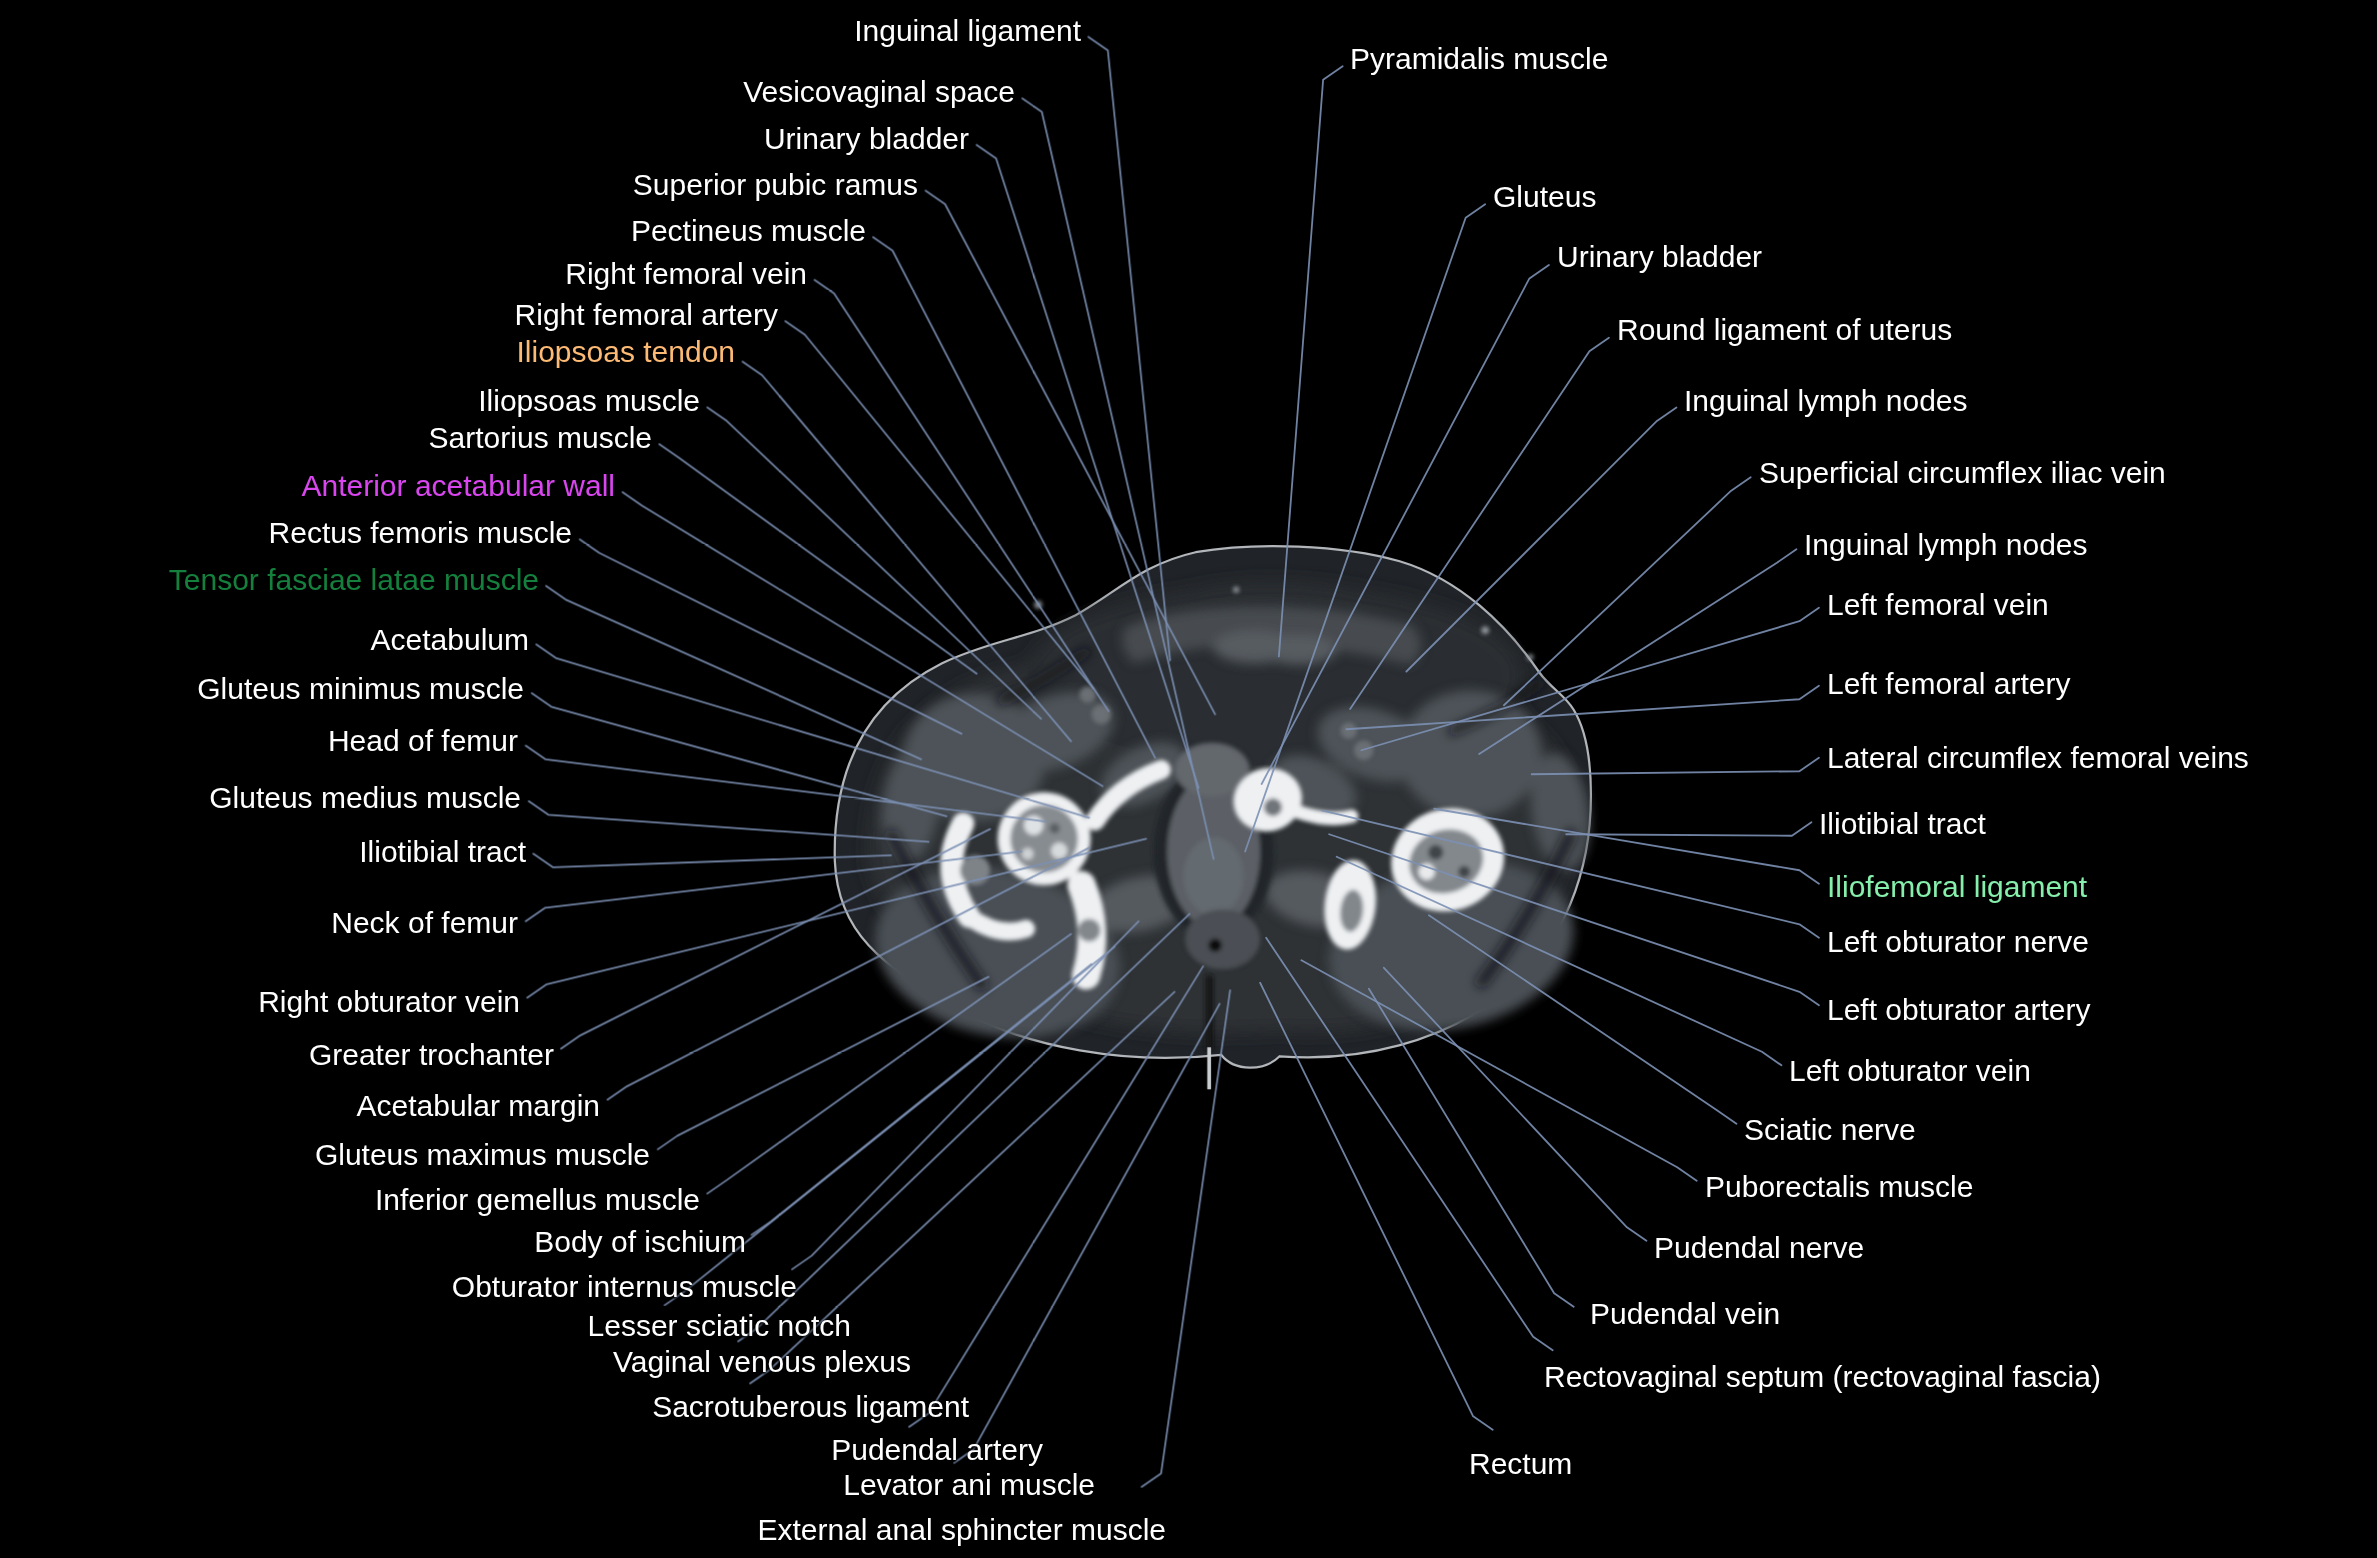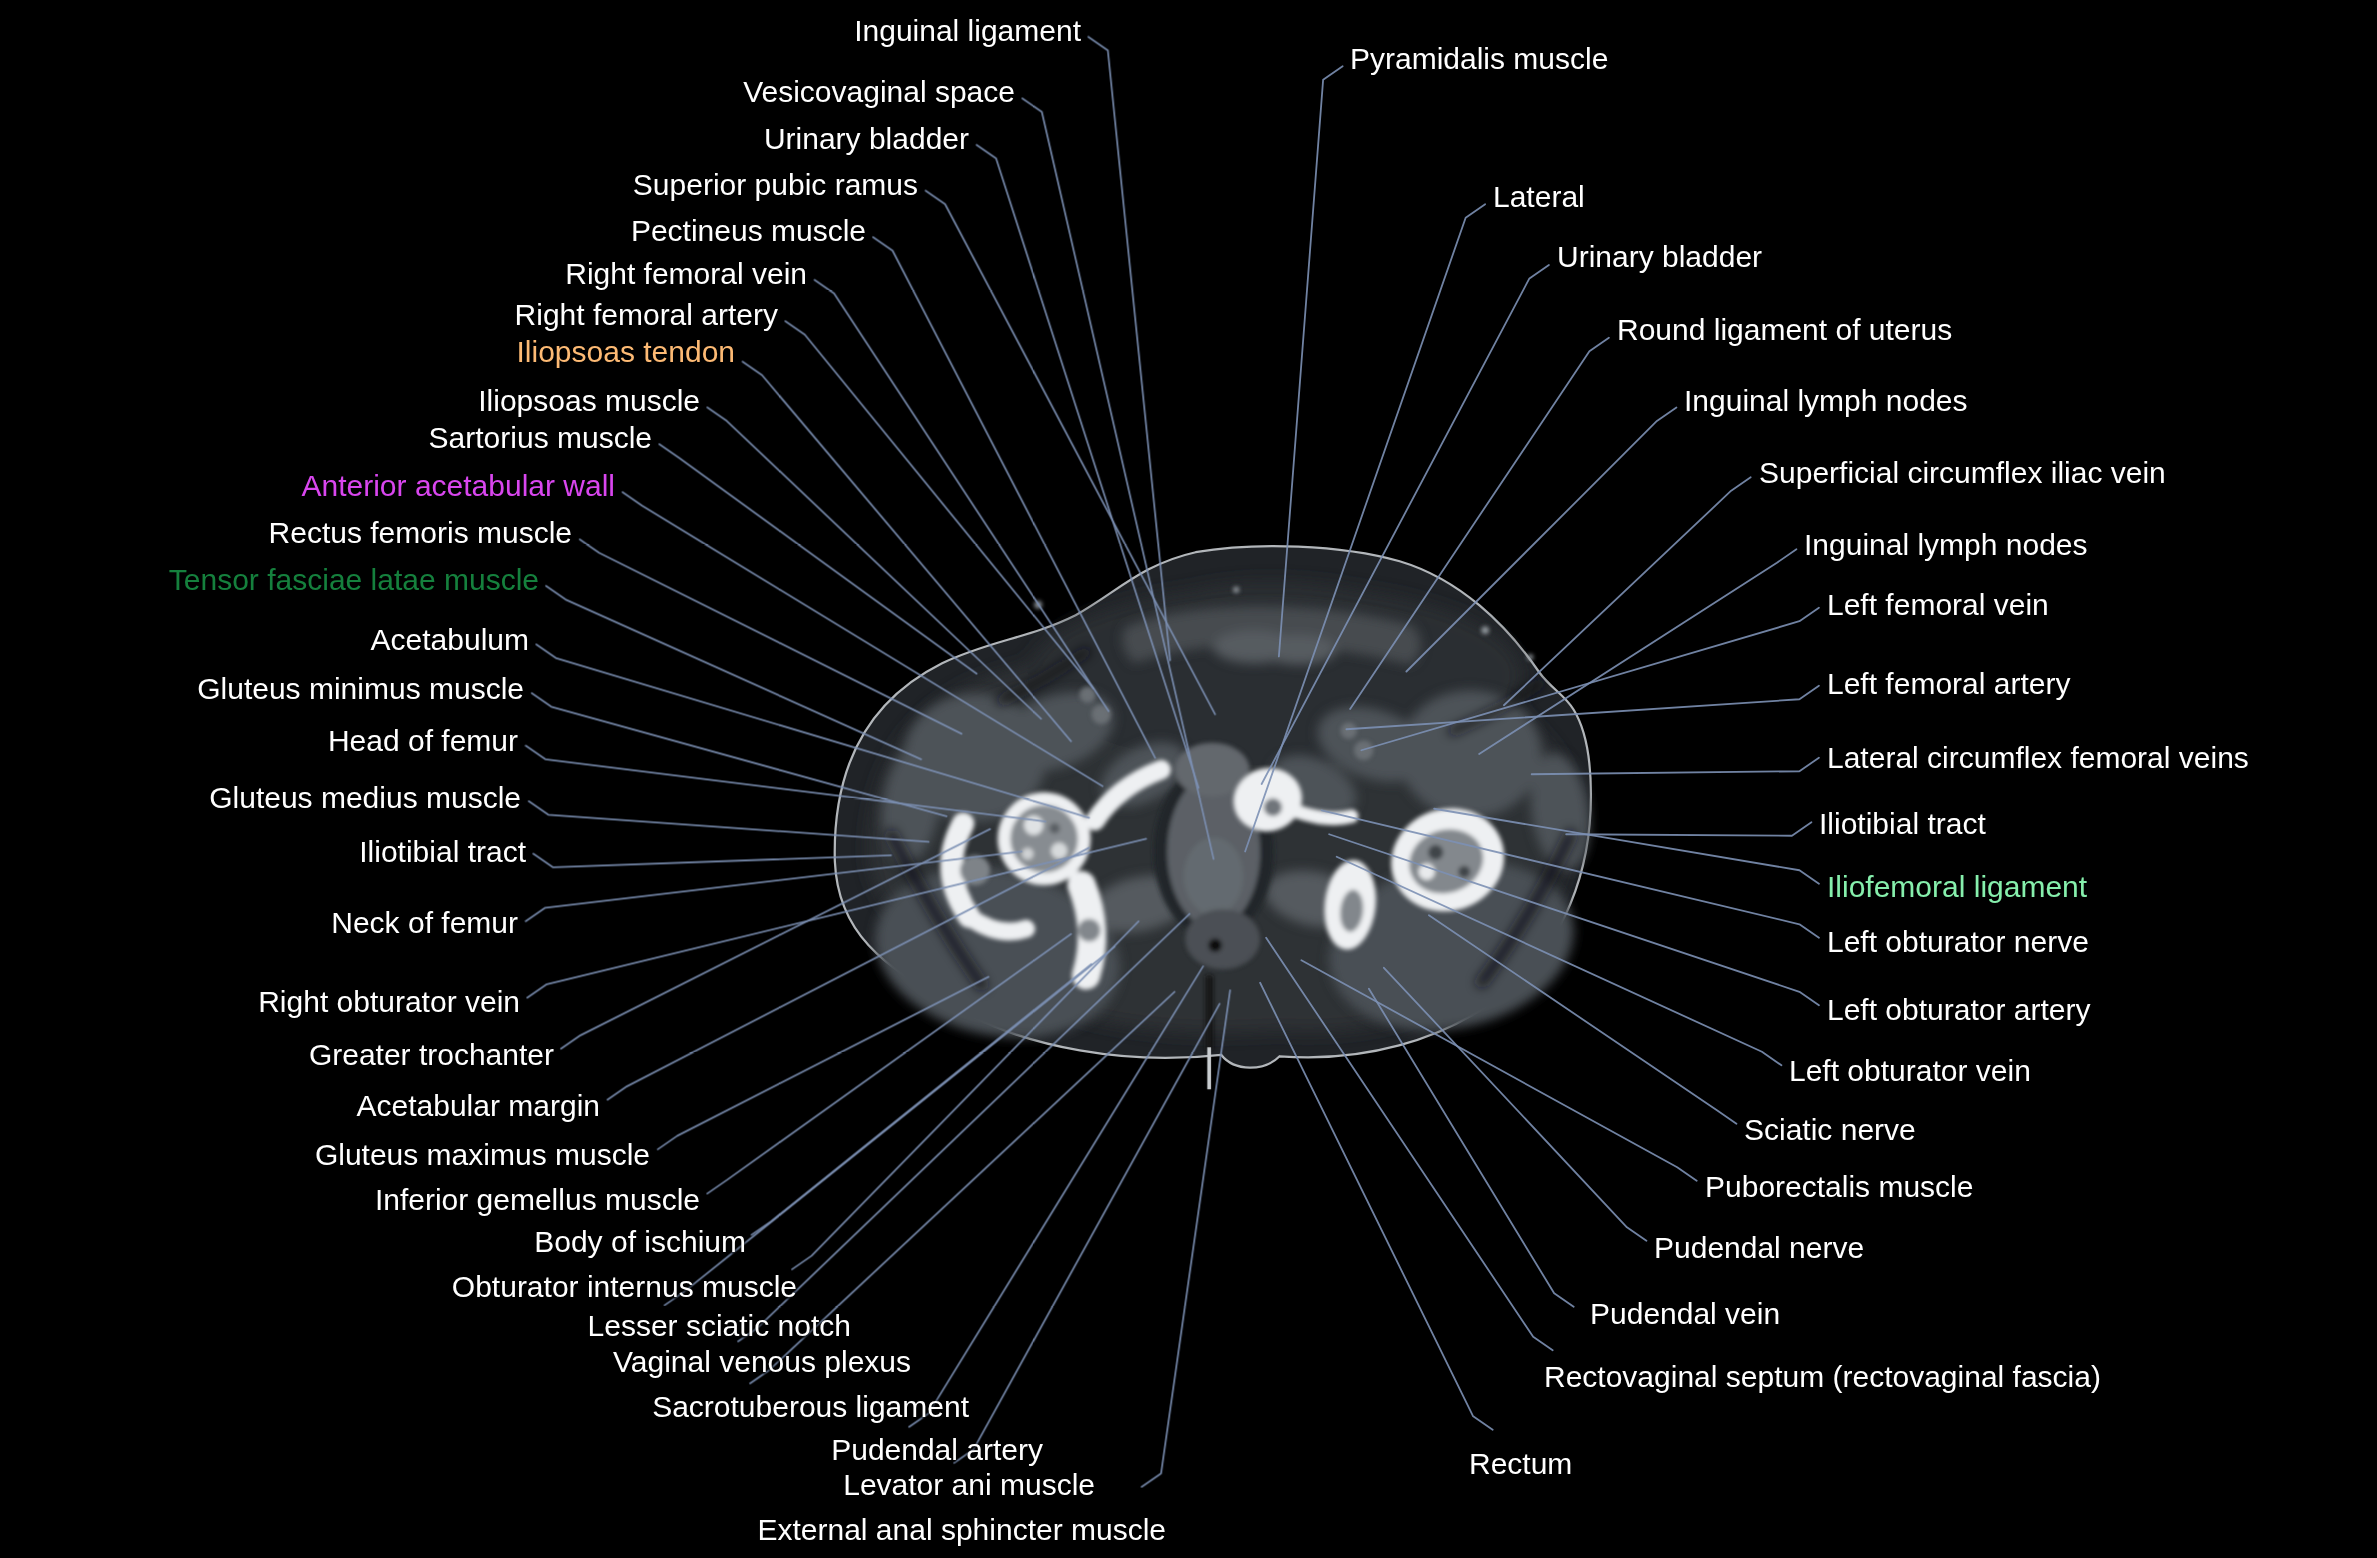--- a/index.html
+++ b/index.html
@@ -207,21 +207,21 @@
       <div class="label side-left" style="left: 700px; top: 1200px; color: rgb(255, 255, 255);">Inferior gemellus muscle</div>
       <div class="label side-left" style="left: 746px; top: 1242px; color: rgb(255, 255, 255);">Body of ischium</div>
       <div class="label side-left" style="left: 797px; top: 1287px; color: rgb(255, 255, 255);">Obturator internus muscle</div>
       <div class="label side-left" style="left: 851px; top: 1326px; color: rgb(255, 255, 255);">Lesser sciatic notch</div>
       <div class="label side-left" style="left: 911px; top: 1362px; color: rgb(255, 255, 255);">Vaginal venous plexus</div>
       <div class="label side-left" style="left: 969px; top: 1407px; color: rgb(255, 255, 255);">Sacrotuberous ligament</div>
       <div class="label side-left" style="left: 1043px; top: 1450px; color: rgb(255, 255, 255);">Pudendal artery</div>
       <div class="label side-left" style="left: 1095px; top: 1485px; color: rgb(255, 255, 255);">Levator ani muscle</div>
       <div class="label side-left" style="left: 1166px; top: 1530px; color: rgb(255, 255, 255);">External anal sphincter muscle</div>
       <div class="label side-right" style="left: 1350px; top: 59px; color: rgb(255, 255, 255);">Pyramidalis muscle</div>
-      <div class="label side-right" style="left: 1493px; top: 197px; color: rgb(255, 255, 255);">Lateral</div>
+      <div class="label side-right" style="left: 1493px; top: 197px; color: rgb(255, 255, 255);">Gluteus</div>
       <div class="label side-right" style="left: 1557px; top: 257px; color: rgb(255, 255, 255);">Urinary bladder</div>
       <div class="label side-right" style="left: 1617px; top: 330px; color: rgb(255, 255, 255);">Round ligament of uterus</div>
       <div class="label side-right" style="left: 1684px; top: 401px; color: rgb(255, 255, 255);">Inguinal lymph nodes</div>
       <div class="label side-right" style="left: 1759px; top: 473px; color: rgb(255, 255, 255);">Superficial circumflex iliac vein</div>
       <div class="label side-right" style="left: 1804px; top: 545px; color: rgb(255, 255, 255);">Inguinal lymph nodes</div>
       <div class="label side-right" style="left: 1827px; top: 605px; color: rgb(255, 255, 255);">Left femoral vein</div>
       <div class="label side-right" style="left: 1827px; top: 684px; color: rgb(255, 255, 255);">Left femoral artery</div>
       <div class="label side-right" style="left: 1827px; top: 758px; color: rgb(255, 255, 255);">Lateral circumflex femoral veins</div>
       <div class="label side-right" style="left: 1819px; top: 824px; color: rgb(255, 255, 255);">Iliotibial tract</div>
       <div class="label side-right" style="left: 1827px; top: 887px; color: #86efac;">Iliofemoral ligament</div>

